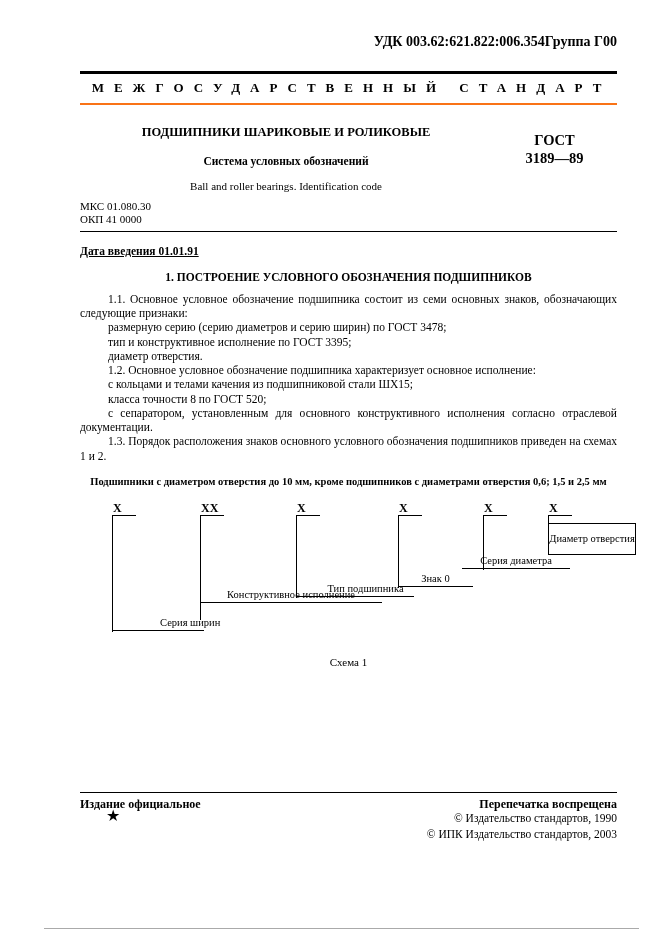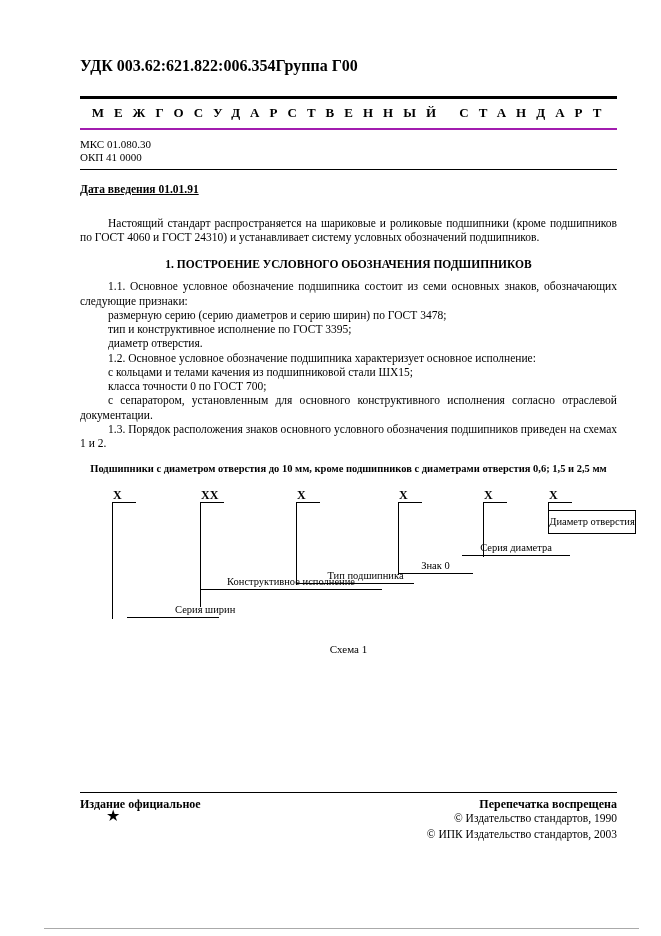--- a/index.html
+++ b/index.html
@@ -8,26 +8,26 @@
     position:relative;
     width:661px; height:936px;
     margin:0 auto;
     background:#ffffff;
     font-family:"Liberation Serif", serif;
     color:#000;
     overflow:hidden;
   }
   .content { position:absolute; left:80px; top:0; width:537px; }
 
-  .udk-row { display:flex; justify-content:flex-start; margin-top:57px; font-weight:bold; font-size:16px; }
+  .udk-row { display:flex; justify-content:flex-end; margin-top:34px; font-weight:bold; font-size:14px; }
 
   .banner {
     margin-top:21px;
     border-top:3px solid #000;
-    border-bottom:2px solid #a21caf;
+    border-bottom:2px solid #f97316;
     padding:6px 0 7px 6px;
     font-weight:bold; font-size:13px;
     letter-spacing:10px;
     text-align:center;
     white-space:nowrap;
     overflow:hidden;
   }
 
   .title-row { display:flex; margin-top:12px; }
   .title-left { flex:1; text-align:center; }
@@ -70,43 +70,53 @@
 <div class="page">
   <div class="content">
 
     <div class="udk-row">
       <span>УДК 003.62:621.822:006.354</span>
       <span>Группа Г00</span>
     </div>
 
     <div class="banner">МЕЖГОСУДАРСТВЕННЫЙ СТАНДАРТ</div>
 
+    <div class="title-row">
+      <div class="title-left">
+        <div class="doc-title">ПОДШИПНИКИ ШАРИКОВЫЕ И РОЛИКОВЫЕ</div>
+        <div class="doc-subtitle">Система условных обозначений</div>
+        <div class="doc-subtitle-en">Ball and roller bearings. Identification code</div>
+      </div>
+      <div class="gost-box">
+        <div>ГОСТ</div>
+        <div>3189—89</div>
+      </div>
+    </div>
 
     <div class="mks-block">
       <div>МКС 01.080.30</div>
       <div>ОКП 41 0000</div>
     </div>
 
     <div class="rule-thin"></div>
 
     <div class="date-line">
       <span>Дата введения 01.01.91</span>
     </div>
 
-    <p class="para scope">Настоящий стандарт распространяется на шариковые и роликовые подшипники (кроме подшипников по ГОСТ 4060 и ГОСТ 24310) и устанавливает систему условных обозначений подшипников.</p>
 
     <div class="sec-heading">1. ПОСТРОЕНИЕ УСЛОВНОГО ОБОЗНАЧЕНИЯ ПОДШИПНИКОВ</div>
 
     <p class="para">1.1. Основное условное обозначение подшипника состоит из семи основных знаков, обозначающих следующие признаки:</p>
     <p class="para">размерную серию (серию диаметров и серию ширин) по ГОСТ 3478;</p>
     <p class="para">тип и конструктивное исполнение по ГОСТ 3395;</p>
     <p class="para">диаметр отверстия.</p>
     <p class="para">1.2. Основное условное обозначение подшипника характеризует основное исполнение:</p>
     <p class="para">с кольцами и телами качения из подшипниковой стали ШХ15;</p>
-    <p class="para">класса точности 0 по ГОСТ 700;</p>
+    <p class="para">класса точности 8 по ГОСТ 520;</p>
     <p class="para">с сепаратором, установленным для основного конструктивного исполнения согласно отраслевой документации.</p>
     <p class="para">1.3. Порядок расположения знаков основного условного обозначения подшипников приведен на схемах 1 и 2.</p>
 
     <div class="scheme-caption">Подшипники с диаметром отверстия до 10 мм, кроме подшипников с диаметрами отверстия 0,6; 1,5 и 2,5 мм</div>
 
     <div class="scheme">
 
       <div class="mark" style="left:32px;">X</div>
       <div class="mark" style="left:120px;">XX</div>
       <div class="mark" style="left:216px;">X</div>
@@ -114,26 +124,26 @@
       <div class="mark" style="left:403px;">X</div>
       <div class="mark" style="left:468px;">X</div>
 
       <div class="vline" style="left:32px;  top:15px; height:116px;"></div>
       <div class="vline" style="left:120px; top:15px; height:104px;"></div>
       <div class="vline" style="left:216px; top:15px; height:82px;"></div>
       <div class="vline" style="left:318px; top:15px; height:72px;"></div>
       <div class="vline" style="left:403px; top:15px; height:54px;"></div>
       <div class="vline" style="left:468px; top:15px; height:8px;"></div>
 
-      <div class="sbox" style="left:468px; top:22px; width:88px; height:24px;">Диаметр отверстия</div>
+      <div class="sbox" style="left:468px; top:22px; width:88px; height:32px;">Диаметр отверстия</div>
       <div class="slabel" style="left:382px; top:54px; width:108px;">Серия диаметра</div>
       <div class="slabel" style="left:318px; top:72px; width:75px;">Знак 0</div>
       <div class="slabel" style="left:216px; top:82px; width:118px;padding-left:24px;">Тип подшипника</div>
       <div class="slabel" style="left:120px; top:88px; width:182px;">Конструктивное исполнение</div>
-      <div class="slabel" style="left:47px; top:116px; width:92px;padding-left:48px;">Серия ширин</div>
+      <div class="slabel" style="left:32px; top:116px; width:92px;padding-left:48px;">Серия ширин</div>
     </div>
 
     <div class="scheme-num">Схема 1</div>
   </div>
 
   <div class="footer-rule"></div>
   <div class="footer-row">
     <span>Издание официальное</span>
     <span>Перепечатка воспрещена</span>
   </div>

